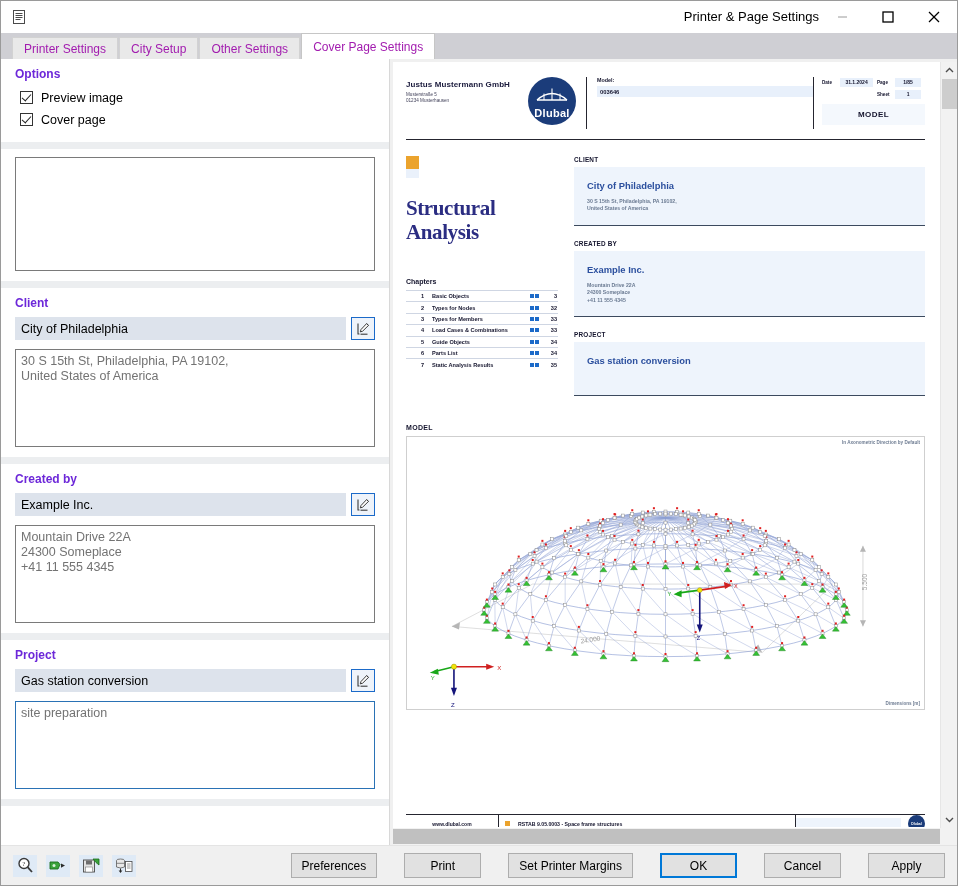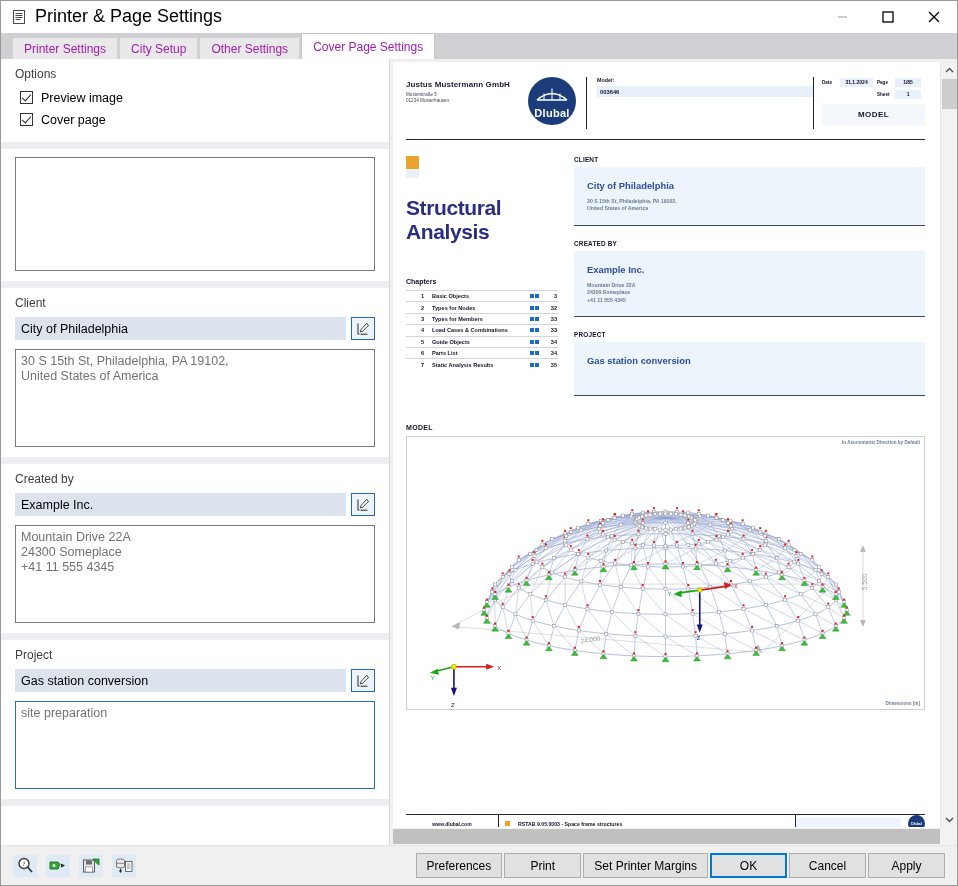--- a/index.html
+++ b/index.html
@@ -29,22 +29,23 @@
     height: 31px; min-height: 31px;
     background: #ffffff;
     display: flex; align-items: center;
     border-bottom: 1px solid #ffffff;
   }
   .title-icon {
     width: 16px; height: 16px; margin-left: 10px; margin-right: 8px;
     position: relative;
   }
   .title-text {
-    font-size: 18px; color: #000;
+    font-size: 13px; color: #000;
     flex: 1;
+    text-align: right;
   }
   .win-btns { display: flex; height: 31px; }
   .win-btn {
     width: 46px; height: 31px;
     display: flex; align-items: center; justify-content: center;
   }
 
   
   .tabstrip {
     height: 26px; min-height: 26px;
@@ -92,22 +93,22 @@
     position: relative;
     box-sizing: border-box;
   }
   .group {
     background: #ffffff;
     padding: 8px 14px 10px 14px;
     border-bottom: 7px solid #eceef0;
     box-sizing: border-box;
   }
   .group-title {
-    color: #404040;
-    font-weight: normal;
+    color: #6d28d9;
+    font-weight: bold;
     font-size: 12px;
     margin-bottom: 7px;
   }
   .checkrow {
     display: flex; align-items: center;
     margin: 3px 0 3px 5px;
     height: 19px;
   }
   .checkbox {
     width: 13px; height: 13px;
@@ -382,21 +383,21 @@
     border-top: 1px solid #e4e4e4;
   }
   .tool-icons { display: flex; gap: 9px; }
   .tool-icon {
     width: 24px; height: 22px;
     background: #dfeaf6;
     display: flex; align-items: center; justify-content: center;
     position: relative;
   }
   .spacer { flex: 1; }
-  .btn-row { display: flex; gap: 2px; }
+  .btn-row { display: flex; gap: 27px; }
   .btn {
     height: 25px; min-width: 77px;
     background: #e1e1e1;
     border: 1px solid #adadad;
     font-size: 12px;
     display: flex; align-items: center; justify-content: center;
     padding: 0 10px;
     box-sizing: border-box;
     color: #000;
   }
@@ -557,21 +558,21 @@
                 </div>
                 <div class="meta-box">MODEL</div>
               </div>
             </div>
             <div class="header-rule"></div>
 
             <div class="doc-body">
               <div class="doc-left">
                 <div class="sq-orange"></div>
                 <div class="sq-light"></div>
-                <div class="doc-title" style="white-space:pre-line;">Structural
+                <div class="doc-title" style="white-space:pre-line;font-family:Liberation Serif, serif;">Structural
 Analysis</div>
                 <div class="chapters-head">Chapters</div>
                 <table class="ch-table">
                   <tbody>
                     <tr>
                       <td class="ch-num">1</td>
                       <td class="ch-name">Basic Objects</td>
                       <td class="ch-bars"><span></span><span></span></td>
                       <td class="ch-page">3</td>
                     </tr>

